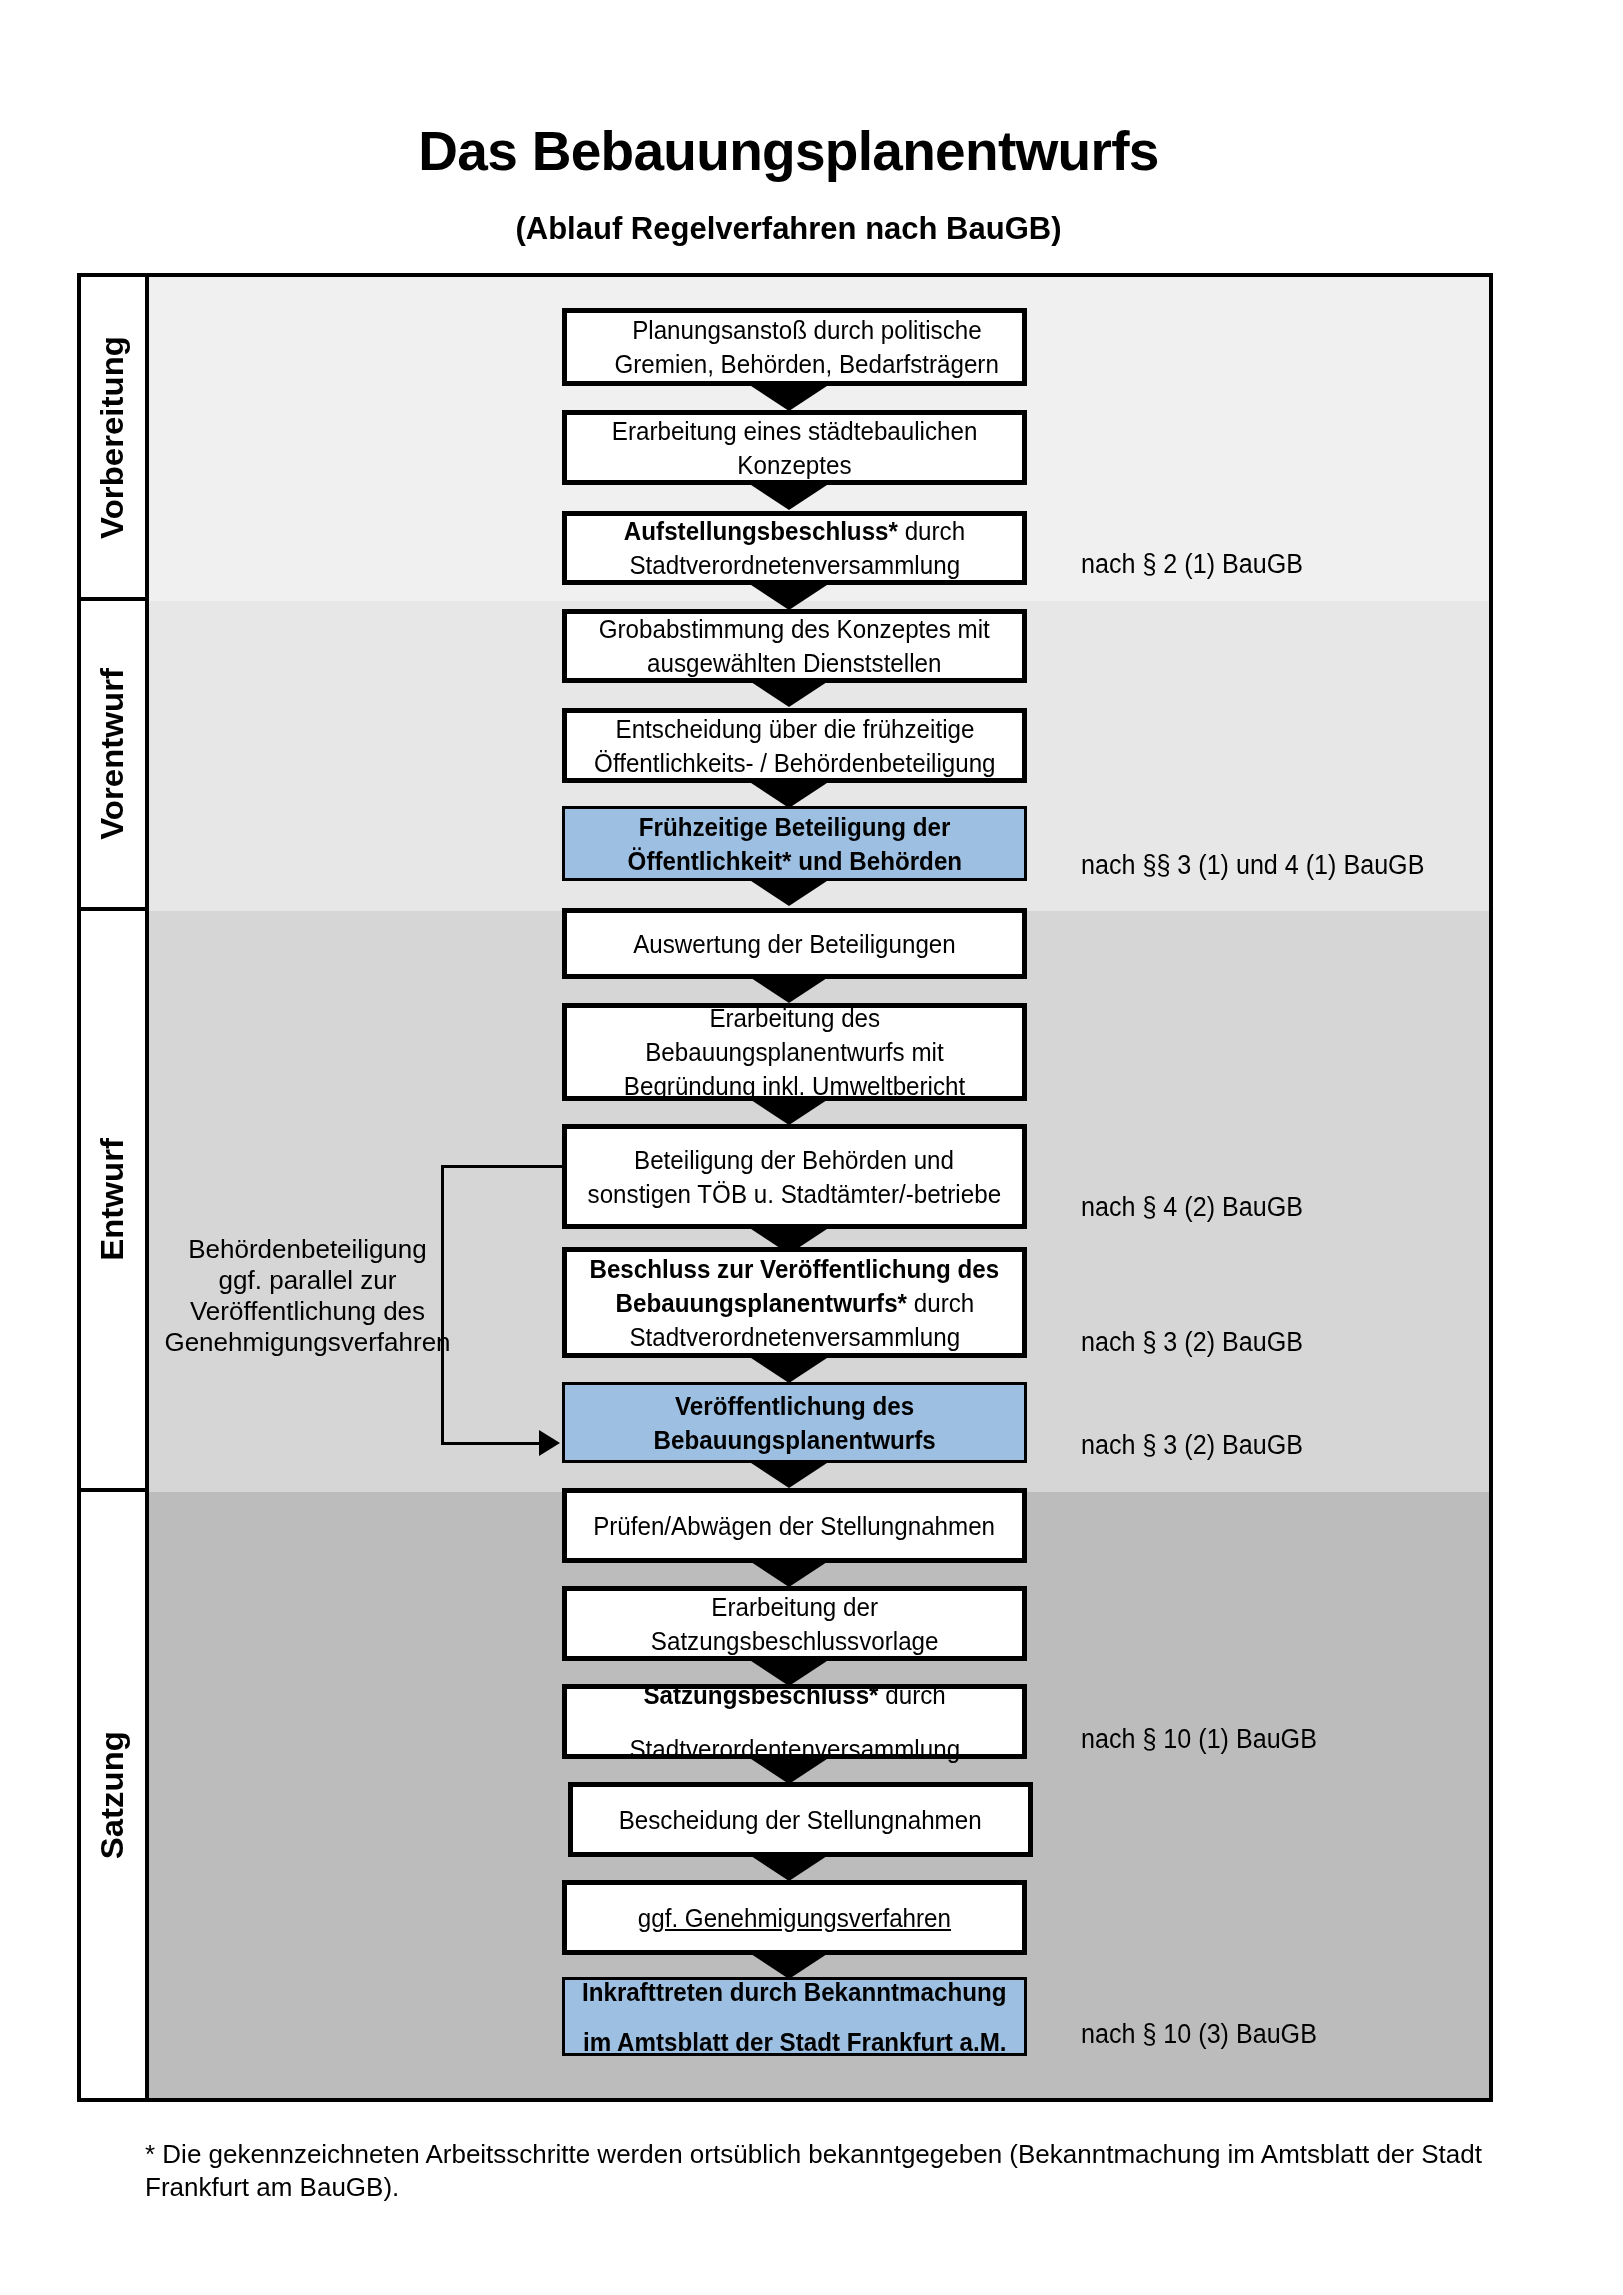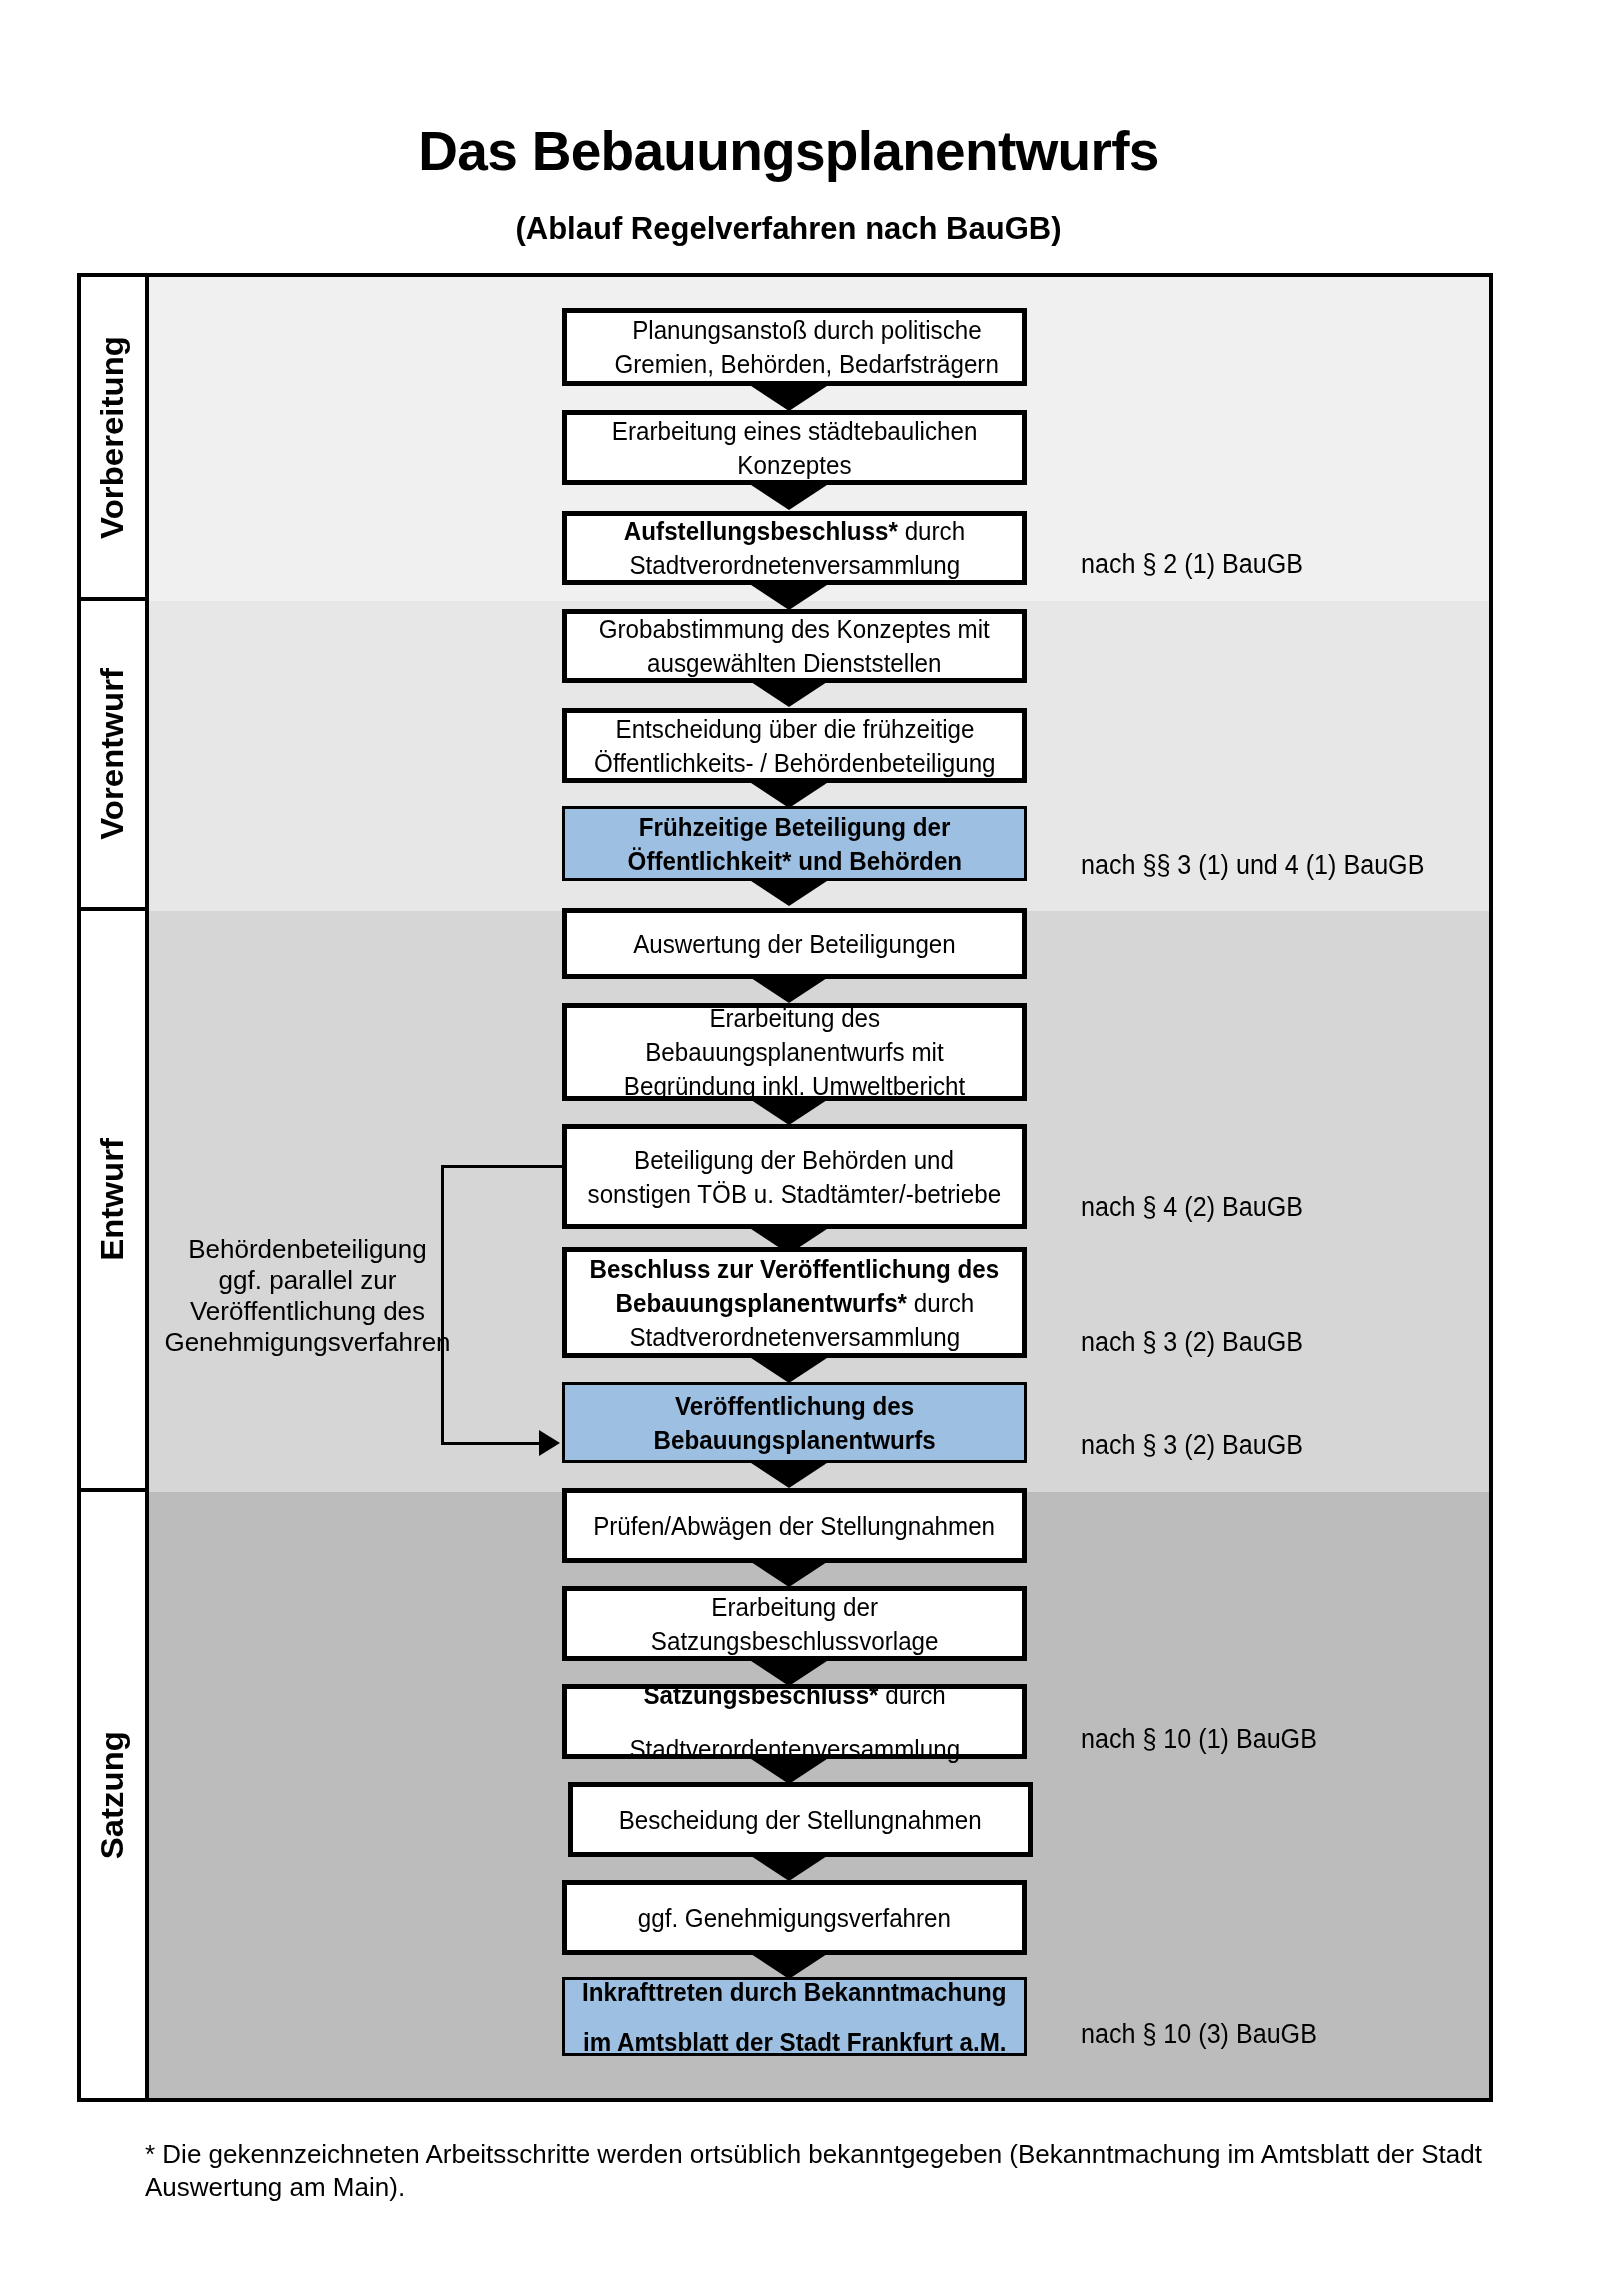--- a/index.html
+++ b/index.html
@@ -162,34 +162,34 @@
       <div class="down-arrow" style="left: 748px; top: 1659px;"></div>
       <div class="step" style="left: 562px; top: 1684px; width: 465px; height: 75px; gap: 20px;">
         <div class="line"><b>Satzungsbeschluss*</b><span> durch</span></div>
         <div class="line"><span>Stadtverordentenversammlung</span></div>
       </div>
       <div class="down-arrow" style="left: 748px; top: 1757px;"></div>
       <div class="step" style="left: 568px; top: 1782px; width: 465px; height: 75px;">
         <div class="line"><span>Bescheidung der Stellungnahmen</span></div>
       </div>
       <div class="down-arrow" style="left: 748px; top: 1854px;"></div>
-      <div class="step" style="left: 562px; top: 1880px; width: 465px; height: 75px;">
+      <div class="step" style="left: 562px; top: 1880px; width: 465px; height: 75px; text-decoration: underline;">
         <div class="line"><span>ggf. Genehmigungsverfahren</span></div>
       </div>
       <div class="down-arrow" style="left: 748px; top: 1952px;"></div>
       <div class="step blue" style="left: 562px; top: 1977px; width: 465px; height: 79px; gap: 16px;">
         <div class="line"><b>Inkrafttreten</b><span> durch Bekanntmachung</span></div>
         <div class="line"><span>im Amtsblatt der Stadt Frankfurt a.M.</span></div>
       </div>
       <div class="legal-ref condL" style="left: 1081px; top: 549px;">nach § 2 (1) BauGB</div>
       <div class="legal-ref condL" style="left: 1081px; top: 850px;">nach §§ 3 (1) und 4 (1) BauGB</div>
       <div class="legal-ref condL" style="left: 1081px; top: 1192px;">nach § 4 (2) BauGB</div>
       <div class="legal-ref condL" style="left: 1081px; top: 1327px;">nach § 3 (2) BauGB</div>
       <div class="legal-ref condL" style="left: 1081px; top: 1430px;">nach § 3 (2) BauGB</div>
       <div class="legal-ref condL" style="left: 1081px; top: 1724px;">nach § 10 (1) BauGB</div>
       <div class="legal-ref condL" style="left: 1081px; top: 2019px;">nach § 10 (3) BauGB</div>
     </div>
 
   <div id="footnote">* Die gekennzeichneten Arbeitsschritte werden ortsüblich bekanntgegeben (Bekanntmachung im Amtsblatt  der Stadt
-Auswertung am Main).</div>
+Frankfurt am BauGB).</div>
 
 </div>
 
 
 </body></html>

